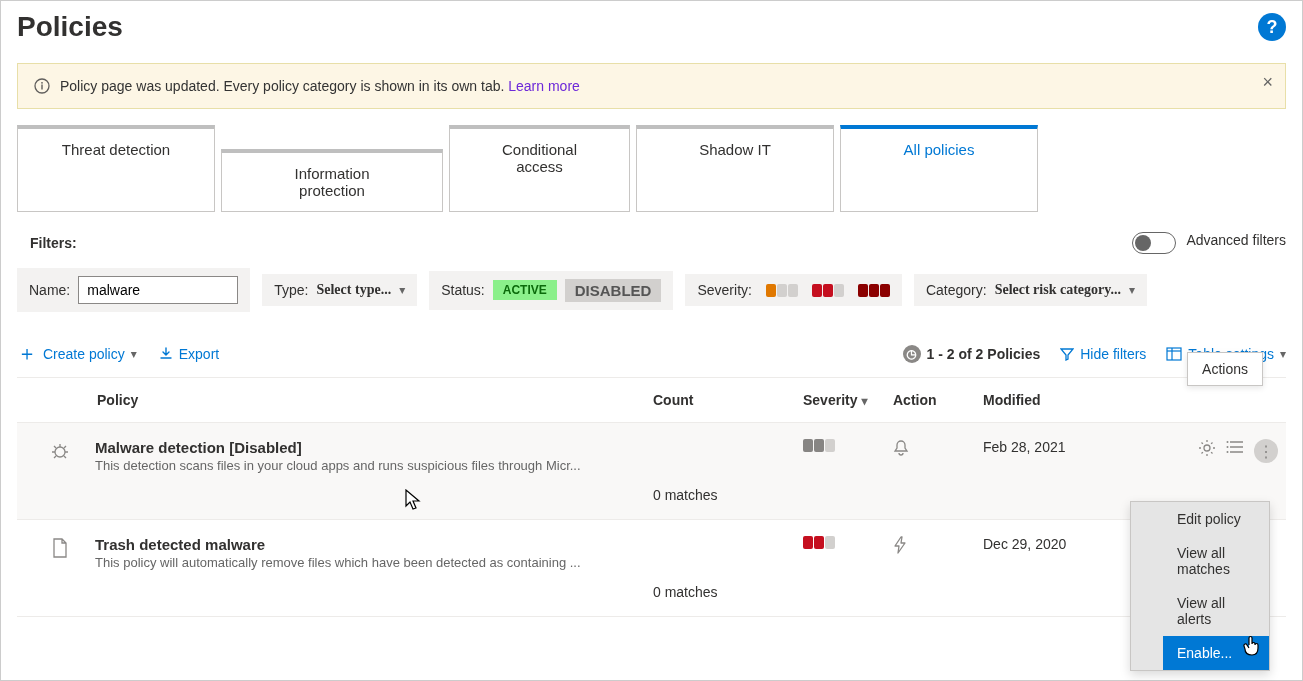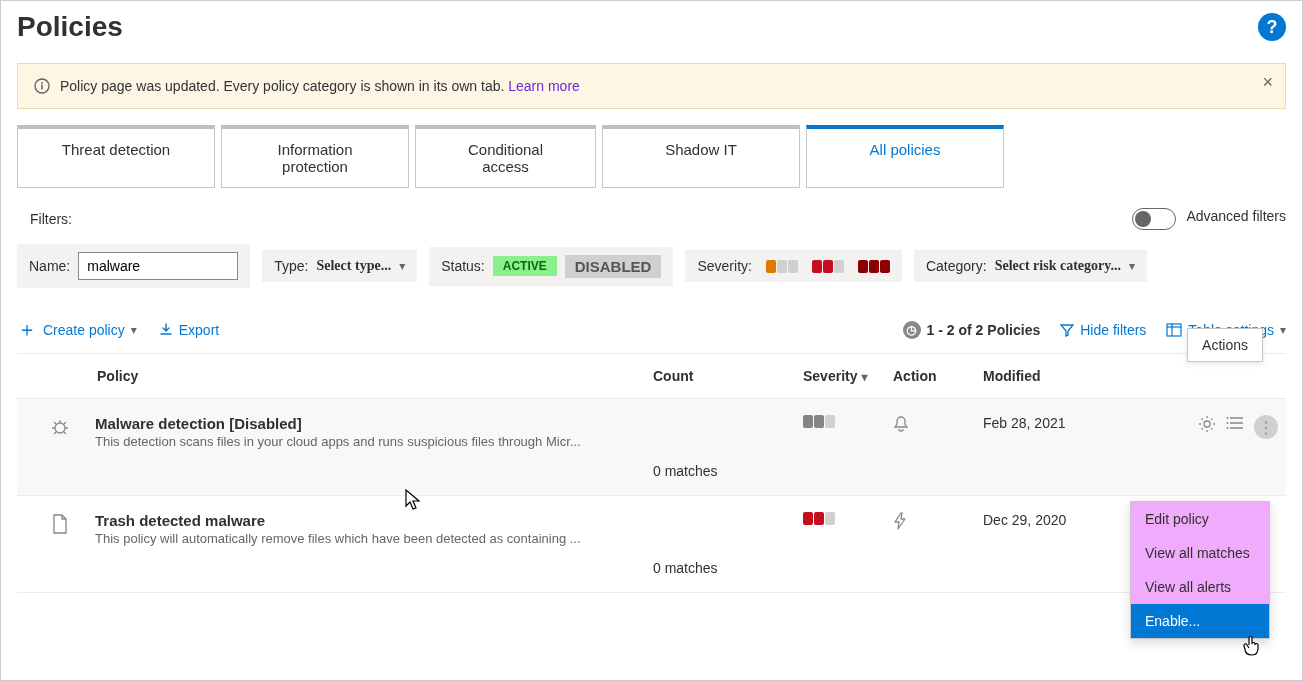--- a/index.html
+++ b/index.html
@@ -13,27 +13,27 @@
 .info-banner { background: #fdf6e5; border: 1px solid #e8dfa8; padding: 14px 16px; display: flex; align-items: center; position: relative; margin-bottom: 16px; }
 .info-banner .info-icon { margin-right: 10px; color: #605e5c; }
 .info-banner .msg { color: #333; }
 .info-banner a { color: #6d28d9; text-decoration: none; }
 .info-banner .close { position: absolute; right: 12px; top: 8px; cursor: pointer; font-size: 18px; color: #666; }
 
 .tabs-row { display: flex; gap: 6px; margin-bottom: 20px; }
 .tab { border: 1px solid #c8c6c4; border-top: 4px solid #bfbfbf; padding: 12px 40px; background: #fff; cursor: pointer; font-size: 15px; text-align: center; }
 .tab.active { border-top: 4px solid #0078d4; color: #0078d4; font-weight: 400; }
 .tab:nth-child(1) { width: 198px; }
-.tab:nth-child(2) { width: 188px; }
+.tab:nth-child(2) { width: 222px; margin-top: 24px; }
 .tab:nth-child(3) { width: 181px; }
 .tab:nth-child(4) { width: 198px; }
 .tab:nth-child(5) { width: 198px; }
 
 .filters-row { display: flex; align-items: center; justify-content: space-between; margin-bottom: 14px; }
-.filters-label { font-weight: 400; padding-left: 13px; }
+.filters-label { font-weight: 700; padding-left: 13px; }
 .toggle-wrap { display: flex; align-items: flex-start; gap: 10px; }
 .toggle { width: 44px; height: 22px; border: 1px solid #666; border-radius: 11px; position: relative; cursor: pointer; }
 .toggle::after { content: ''; position: absolute; left: 2px; top: 2px; width: 16px; height: 16px; background: #666; border-radius: 50%; }
 
 .filter-controls { display: flex; align-items: center; gap: 12px; margin-bottom: 28px; flex-wrap: wrap; }
 .fc { background: #f3f2f1; padding: 8px 12px; display: flex; align-items: center; gap: 8px; }
 .fc label { font-size: 14px; }
 .fc input { border: 1px solid #8a8886; padding: 5px 8px; width: 160px; background: #fff; font-size: 14px; }
 .fc .sel { font-weight: 600; font-family: Liberation Serif, serif; }
 .chev-down { font-size: 12px; color: #666; }
@@ -73,21 +73,21 @@
 
 .sev-indicator { display: flex; gap: 1px; }
 .sev-indicator .bar { width: 10px; height: 13px; border-radius: 2px; background: #d2d0ce; }
 .sev-indicator .bar.on-grey { background: #878583; }
 .sev-indicator .bar.on-red { background: #c50f1f; }
 .sev-indicator .bar.on-darkred { background: #8b0000; }
 .sev-indicator .bar.on-orange { background: #e07800; }
 
 .actions-header-box { position: absolute; right: 15px; top: -40px; background: #fff; border: 1px solid #c8c6c4; padding: 8px 14px; font-weight: 400; box-shadow: 0 2px 6px rgba(0,0,0,0.1); z-index: 5;}
 
-.context-menu { position: absolute; right: 32px; top: 500px; width: 140px; background: #f0abfc; border: 1px solid #c8c6c4; box-shadow: 0 4px 10px rgba(0,0,0,0.15); z-index: 20; }
+.context-menu { position: absolute; right: 32px; top: 500px; width: 140px; background: #e5e5e5; border: 1px solid #c8c6c4; box-shadow: 0 4px 10px rgba(0,0,0,0.15); z-index: 20; padding-left: 32px; }
 .context-menu .item { padding: 9px 14px; cursor: pointer; font-size: 14px; }
 .context-menu .item.selected { background: #0078d4; color: #fff; }
 
 .cursor-arrow { position:absolute; left: 404px; top: 488px; font-size: 22px; color:#000; pointer-events:none;}
 .cursor-hand { position:absolute; right: 40px; top: 634px; font-size: 20px; color:#000; pointer-events:none; z-index:25;}
 
 svg { display: block; }
 </style>
 </head>
 <body>

